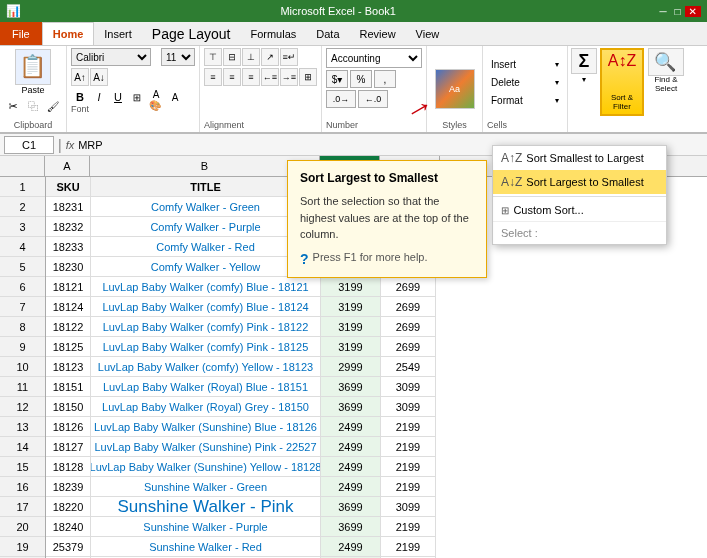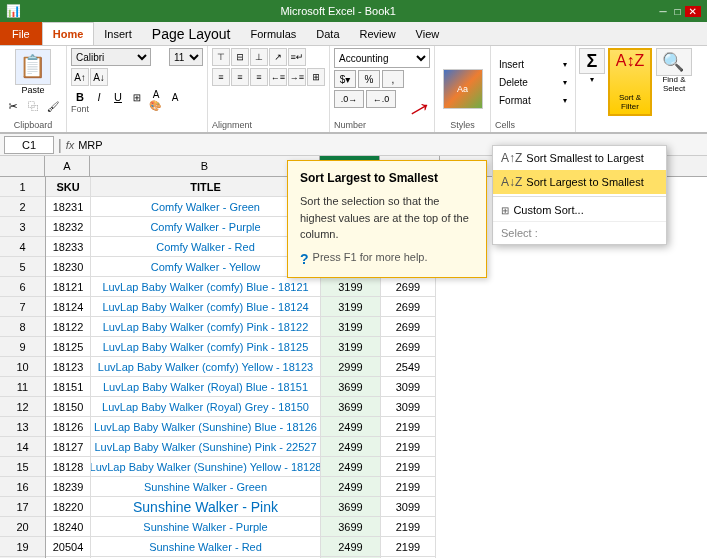--- a/index.html
+++ b/index.html
@@ -54,21 +54,21 @@
       <div style="display:flex; gap:2px;">
         <div style="width:18px; height:18px; cursor:pointer; display:flex; align-items:center; justify-content:center; font-size:11px;" title="Cut">✂</div>
         <div style="width:18px; height:18px; cursor:pointer; display:flex; align-items:center; justify-content:center; font-size:10px;" title="Copy">⿻</div>
         <div style="width:18px; height:18px; cursor:pointer; display:flex; align-items:center; justify-content:center; font-size:10px;" title="Format Painter">🖌</div>
       </div>
     </div>
     <span style="font-size:9px; color:#555; position:absolute; bottom:2px;">Clipboard</span>
   </div>
 
   <div style="display:flex; flex-direction:column; border-right:1px solid #ddd; padding:2px 4px; min-width:120px; position:relative;">
-    <div style="display:flex; align-items:center; gap:18px; margin-bottom:2px;">
+    <div style="display:flex; align-items:center; gap:10px; margin-bottom:2px;">
       <select style="height:18px; font-size:10px; border:1px solid #aaa; width:80px;">
         <option>Calibri</option>
       </select>
       <select style="height:18px; font-size:10px; border:1px solid #aaa; width:34px;">
         <option>11</option>
       </select>
     </div>
     <div style="display:flex; align-items:center; gap:1px; margin-bottom:2px;">
       <div style="width:18px;height:18px;border:1px solid #ccc;background:#f5f5f5;cursor:pointer;font-size:10px;display:flex;align-items:center;justify-content:center;">A↑</div>
       <div style="width:18px;height:18px;border:1px solid #ccc;background:#f5f5f5;cursor:pointer;font-size:10px;display:flex;align-items:center;justify-content:center;">A↓</div>
@@ -301,32 +301,32 @@
           <div style="height: 20px; width: 55px; min-width: 55px; border-right: 1px solid rgb(221, 221, 221); border-bottom: 1px solid rgb(221, 221, 221); display: flex; align-items: center; font-size: 11px; overflow: hidden; white-space: nowrap; background: white; padding: 0px 3px; justify-content: center;">2199</div>
         </div>
         <div style="display: flex;">
           <div style="height: 20px; width: 45px; min-width: 45px; border-right: 1px solid rgb(221, 221, 221); border-bottom: 1px solid rgb(221, 221, 221); display: flex; align-items: center; font-size: 11px; overflow: hidden; white-space: nowrap; background: white; padding: 0px 3px; justify-content: center;">18239</div>
           <div style="height: 20px; width: 230px; min-width: 230px; border-right: 1px solid rgb(221, 221, 221); border-bottom: 1px solid rgb(221, 221, 221); display: flex; align-items: center; font-size: 11px; overflow: hidden; white-space: nowrap; background: white; padding: 0px 3px; color: rgb(0, 112, 192); justify-content: center;">Sunshine Walker - Green</div>
           <div style="height: 20px; width: 60px; min-width: 60px; border-right: 1px solid rgb(221, 221, 221); border-bottom: 1px solid rgb(221, 221, 221); display: flex; align-items: center; font-size: 11px; overflow: hidden; white-space: nowrap; background: rgb(232, 245, 233); padding: 0px 3px; justify-content: center;">2499</div>
           <div style="height: 20px; width: 55px; min-width: 55px; border-right: 1px solid rgb(221, 221, 221); border-bottom: 1px solid rgb(221, 221, 221); display: flex; align-items: center; font-size: 11px; overflow: hidden; white-space: nowrap; background: white; padding: 0px 3px; justify-content: center;">2199</div>
         </div>
         <div style="display: flex;">
           <div style="height: 20px; width: 45px; min-width: 45px; border-right: 1px solid rgb(221, 221, 221); border-bottom: 1px solid rgb(221, 221, 221); display: flex; align-items: center; font-size: 11px; overflow: hidden; white-space: nowrap; background: white; padding: 0px 3px; justify-content: center;">18220</div>
-          <div style="height: 20px; width: 230px; min-width: 230px; border-right: 1px solid rgb(221, 221, 221); border-bottom: 1px solid rgb(221, 221, 221); display: flex; align-items: center; font-size: 14px; overflow: hidden; white-space: nowrap; background: white; padding: 0px 3px; color: rgb(0, 112, 192); justify-content: center;">Sunshine Walker - Pink</div>
+          <div style="height: 20px; width: 230px; min-width: 230px; border-right: 1px solid rgb(221, 221, 221); border-bottom: 1px solid rgb(221, 221, 221); display: flex; align-items: center; font-size: 17px; overflow: hidden; white-space: nowrap; background: white; padding: 0px 3px; color: rgb(0, 112, 192); justify-content: center;">Sunshine Walker - Pink</div>
           <div style="height: 20px; width: 60px; min-width: 60px; border-right: 1px solid rgb(221, 221, 221); border-bottom: 1px solid rgb(221, 221, 221); display: flex; align-items: center; font-size: 11px; overflow: hidden; white-space: nowrap; background: rgb(232, 245, 233); padding: 0px 3px; justify-content: center;">3699</div>
           <div style="height: 20px; width: 55px; min-width: 55px; border-right: 1px solid rgb(221, 221, 221); border-bottom: 1px solid rgb(221, 221, 221); display: flex; align-items: center; font-size: 11px; overflow: hidden; white-space: nowrap; background: white; padding: 0px 3px; justify-content: center;">3099</div>
         </div>
         <div style="display: flex;">
           <div style="height: 20px; width: 45px; min-width: 45px; border-right: 1px solid rgb(221, 221, 221); border-bottom: 1px solid rgb(221, 221, 221); display: flex; align-items: center; font-size: 11px; overflow: hidden; white-space: nowrap; background: white; padding: 0px 3px; justify-content: center;">18240</div>
           <div style="height: 20px; width: 230px; min-width: 230px; border-right: 1px solid rgb(221, 221, 221); border-bottom: 1px solid rgb(221, 221, 221); display: flex; align-items: center; font-size: 11px; overflow: hidden; white-space: nowrap; background: white; padding: 0px 3px; color: rgb(0, 112, 192); justify-content: center;">Sunshine Walker - Purple</div>
           <div style="height: 20px; width: 60px; min-width: 60px; border-right: 1px solid rgb(221, 221, 221); border-bottom: 1px solid rgb(221, 221, 221); display: flex; align-items: center; font-size: 11px; overflow: hidden; white-space: nowrap; background: rgb(232, 245, 233); padding: 0px 3px; justify-content: center;">3699</div>
           <div style="height: 20px; width: 55px; min-width: 55px; border-right: 1px solid rgb(221, 221, 221); border-bottom: 1px solid rgb(221, 221, 221); display: flex; align-items: center; font-size: 11px; overflow: hidden; white-space: nowrap; background: white; padding: 0px 3px; justify-content: center;">2199</div>
         </div>
         <div style="display: flex;">
-          <div style="height: 20px; width: 45px; min-width: 45px; border-right: 1px solid rgb(221, 221, 221); border-bottom: 1px solid rgb(221, 221, 221); display: flex; align-items: center; font-size: 11px; overflow: hidden; white-space: nowrap; background: white; padding: 0px 3px; justify-content: center;">20504</div>
+          <div style="height: 20px; width: 45px; min-width: 45px; border-right: 1px solid rgb(221, 221, 221); border-bottom: 1px solid rgb(221, 221, 221); display: flex; align-items: center; font-size: 11px; overflow: hidden; white-space: nowrap; background: white; padding: 0px 3px; justify-content: center;">25379</div>
           <div style="height: 20px; width: 230px; min-width: 230px; border-right: 1px solid rgb(221, 221, 221); border-bottom: 1px solid rgb(221, 221, 221); display: flex; align-items: center; font-size: 11px; overflow: hidden; white-space: nowrap; background: white; padding: 0px 3px; color: rgb(0, 112, 192); justify-content: center;">Sunshine Walker - Red</div>
           <div style="height: 20px; width: 60px; min-width: 60px; border-right: 1px solid rgb(221, 221, 221); border-bottom: 1px solid rgb(221, 221, 221); display: flex; align-items: center; font-size: 11px; overflow: hidden; white-space: nowrap; background: rgb(232, 245, 233); padding: 0px 3px; justify-content: center;">2499</div>
           <div style="height: 20px; width: 55px; min-width: 55px; border-right: 1px solid rgb(221, 221, 221); border-bottom: 1px solid rgb(221, 221, 221); display: flex; align-items: center; font-size: 11px; overflow: hidden; white-space: nowrap; background: white; padding: 0px 3px; justify-content: center;">2199</div>
         </div>
         <div style="display: flex;">
           <div style="height: 20px; width: 45px; min-width: 45px; border-right: 1px solid rgb(221, 221, 221); border-bottom: 1px solid rgb(221, 221, 221); background: white;"></div>
           <div style="height: 20px; width: 230px; min-width: 230px; border-right: 1px solid rgb(221, 221, 221); border-bottom: 1px solid rgb(221, 221, 221); background: white;"></div>
           <div style="height: 20px; width: 60px; min-width: 60px; border-right: 1px solid rgb(221, 221, 221); border-bottom: 1px solid rgb(221, 221, 221); background: rgb(232, 245, 233);"></div>
           <div style="height: 20px; width: 55px; min-width: 55px; border-right: 1px solid rgb(221, 221, 221); border-bottom: 1px solid rgb(221, 221, 221); background: white;"></div>
         </div>

